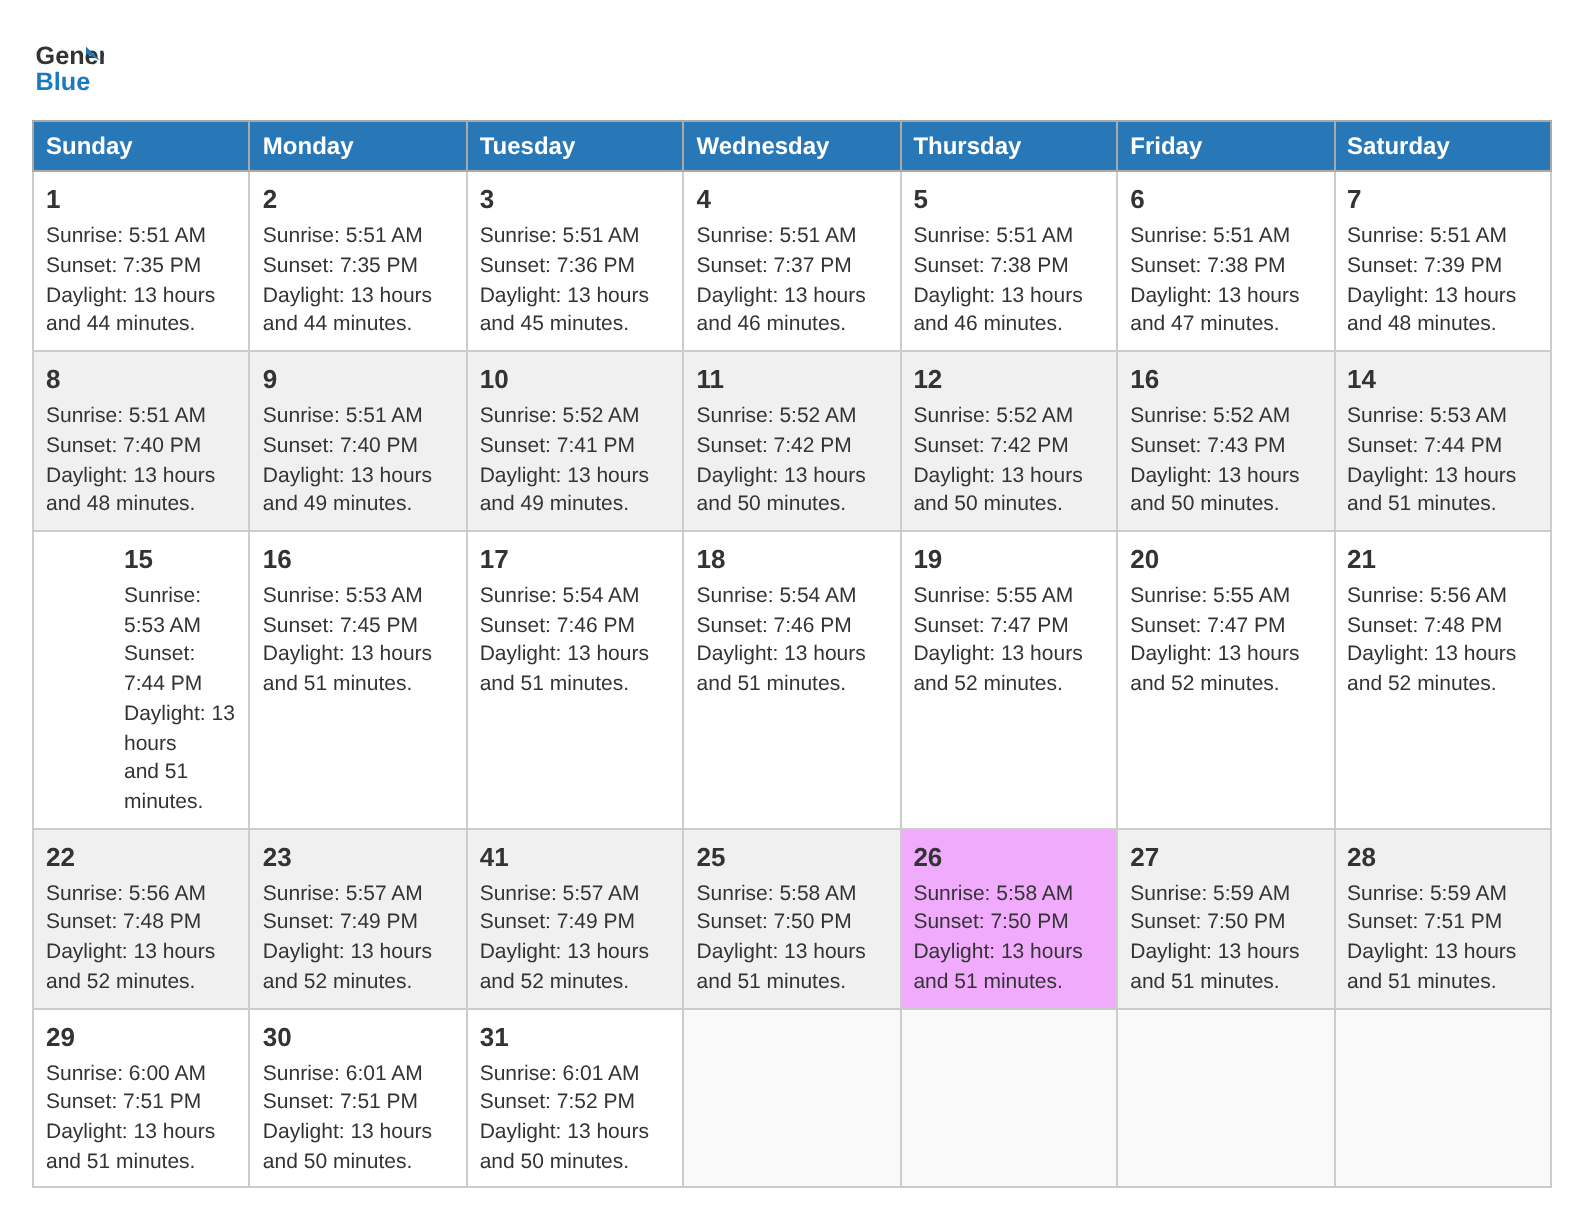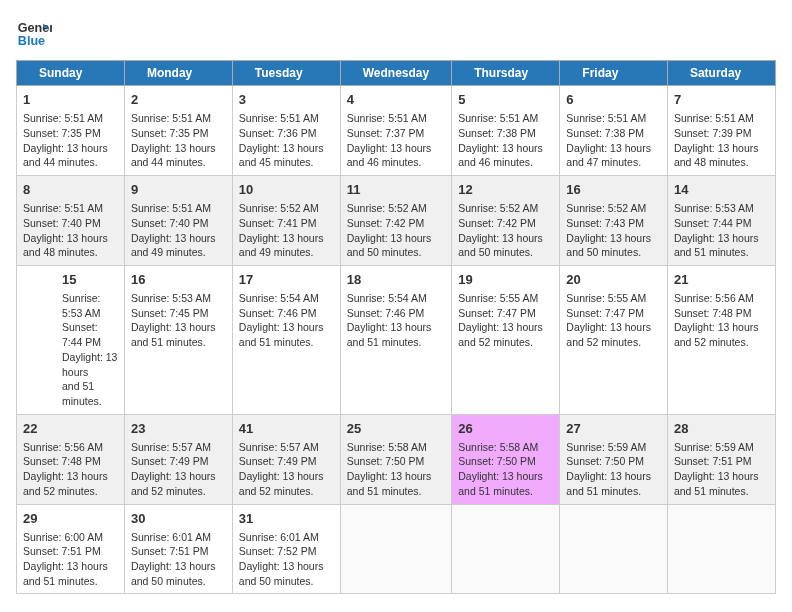--- a/index.html
+++ b/index.html
@@ -39,21 +39,21 @@
     }
     .calendar {
       width: 100%;
       border-collapse: collapse;
       font-size: 10.5px;
     }
     .calendar th {
       background-color: #2878b8;
       color: #fff;
       text-align: left;
-      padding: 5px 22px;
+      padding: 5px 6px;
       font-size: 12px;
       font-weight: bold;
       border: 1px solid #aaa;
     }
     .calendar td {
       vertical-align: top;
       padding: 5px 6px;
       border: 1px solid #ccc;
       width: calc(100%/7);
       min-height: 80px;

